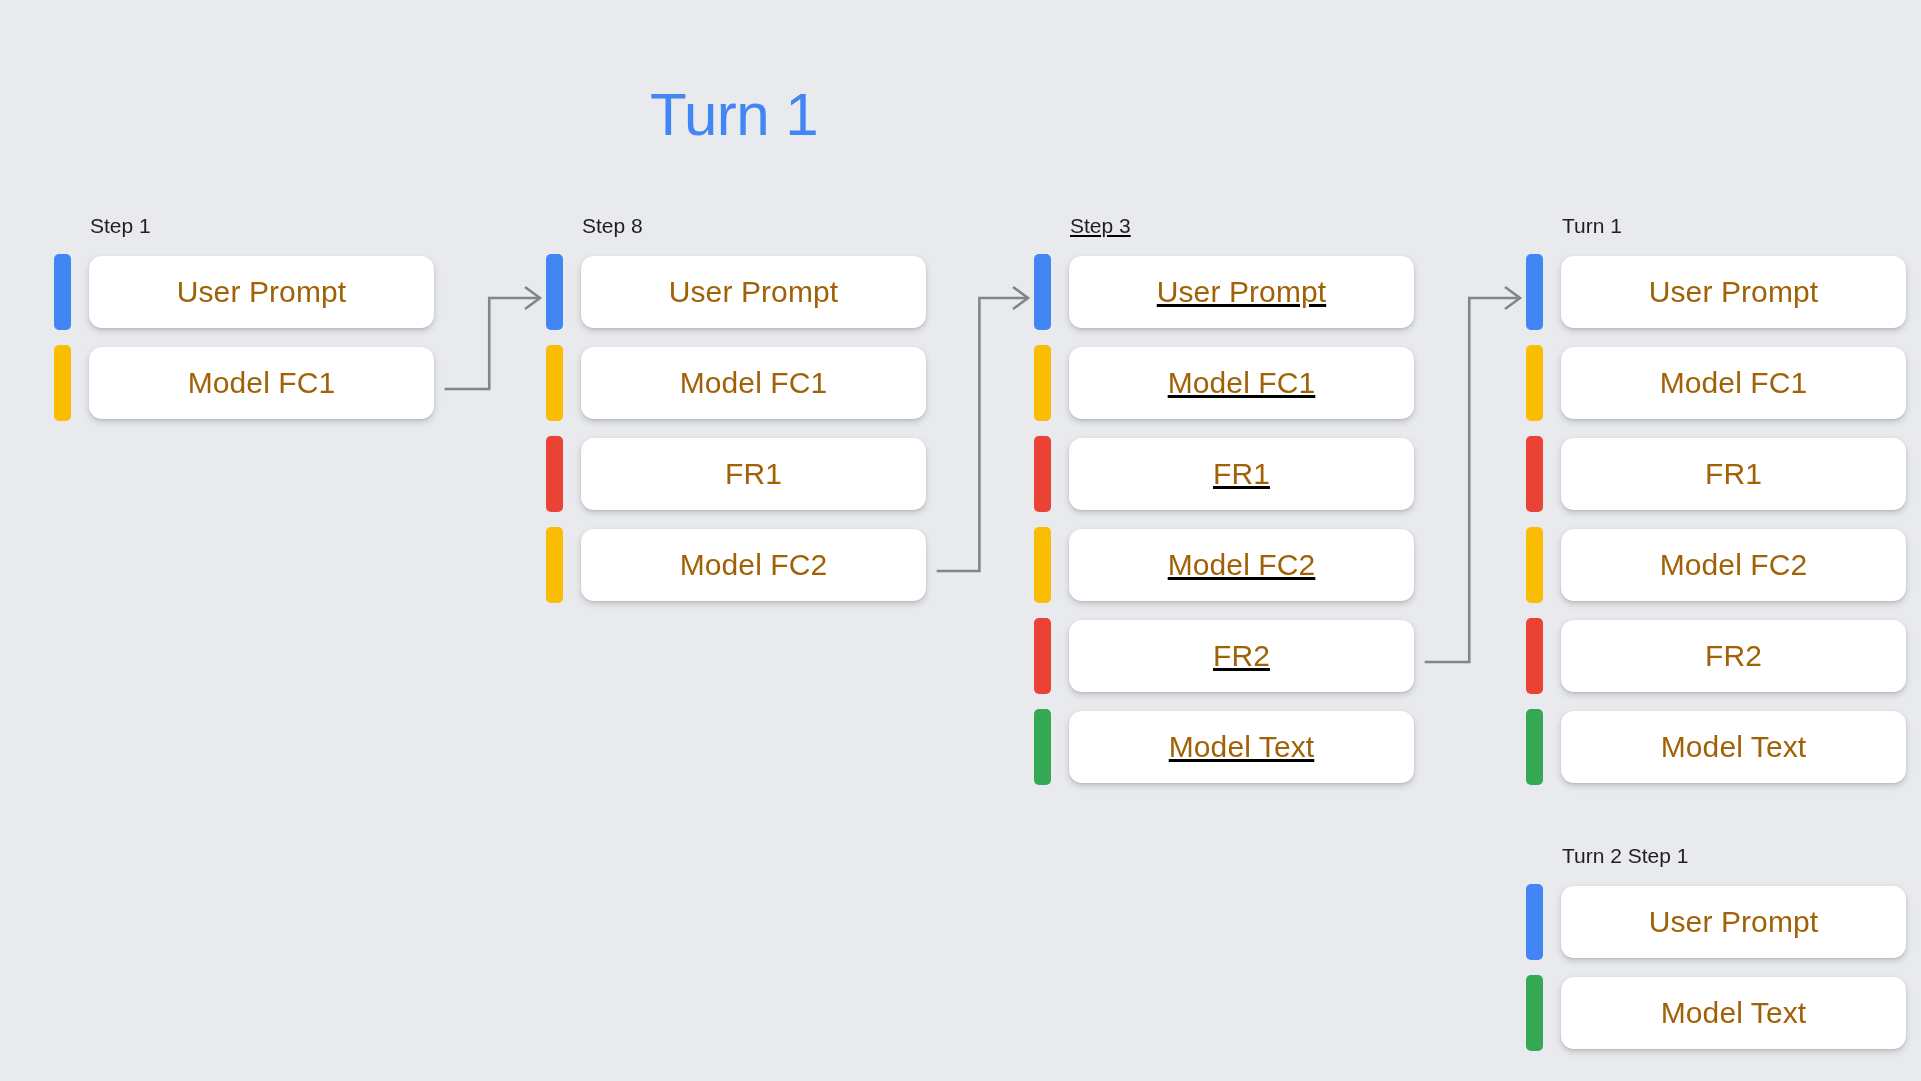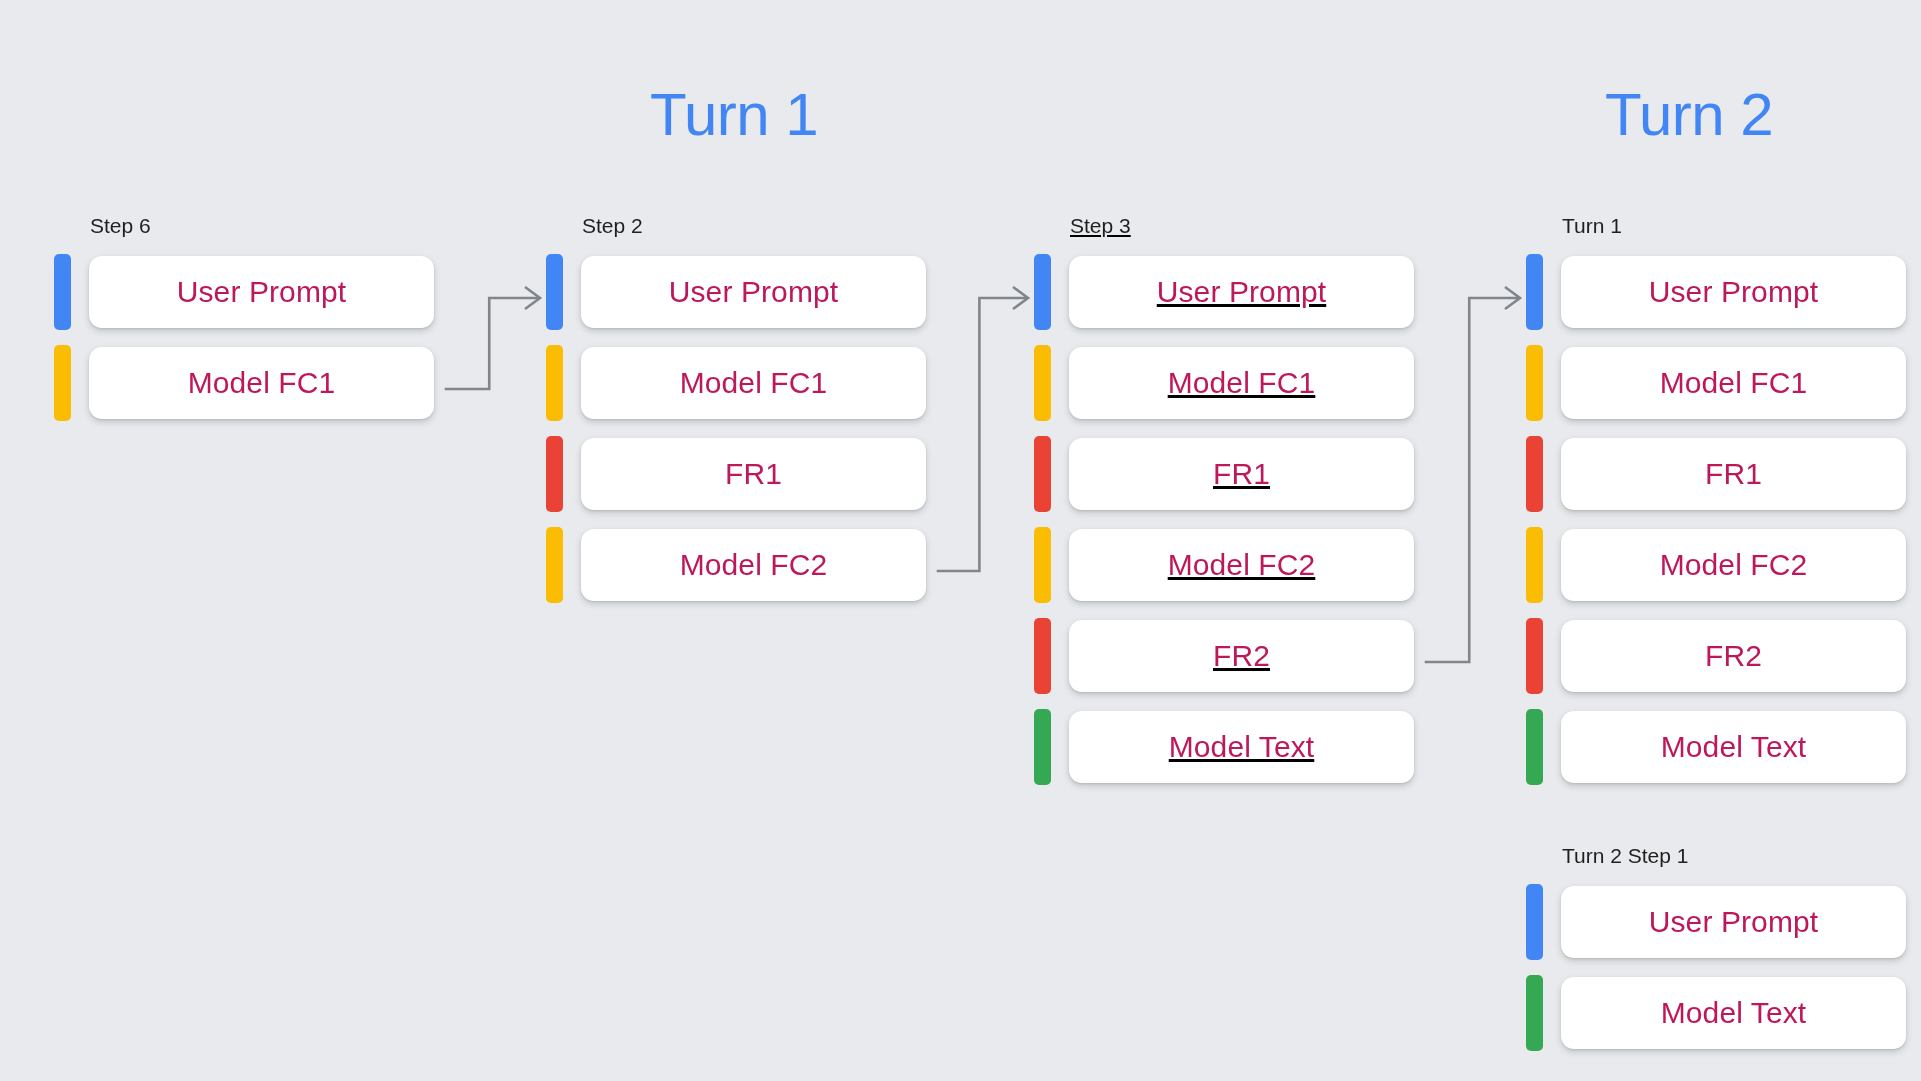--- a/index.html
+++ b/index.html
@@ -75,55 +75,54 @@
     box-shadow: 0 3px 6px rgba(60,64,67,0.22), 0 1px 2px rgba(60,64,67,0.12);
     display: flex;
     align-items: center;
     justify-content: center;
     flex: 0 0 auto;
   }
 
   .card-label {
     font-size: 30px;
     font-weight: 400;
-    color: #be185d;
+    color: #a16207;
     letter-spacing: 0.1px;
     white-space: nowrap;
   }
 
   
   .connector {
     position: absolute;
     overflow: visible;
     pointer-events: none;
   }
 </style>
 </head>
 <body>
 
 <div id="canvas">
     <div class="turn-heading" id="turn-heading-1" style="left: 650px; top: 48px;">Turn 1</div>
-    <div class="turn-heading" id="turn-heading-2" style="left: 1605px; top: 48px;">Turn 2</div>
     <div class="column" id="column-0" style="left: 40px; top: 182px;">
-      <div class="column-label">Step 6</div>
+      <div class="column-label">Step 1</div>
       <div class="row">
         <div class="color-bar" style="background: rgb(66, 133, 244); margin-left: 14px;"></div>
         <div class="card">
           <span class="card-label">User Prompt</span>
         </div>
       </div>
       <div class="row">
         <div class="color-bar" style="background: rgb(251, 188, 4); margin-left: 14px;"></div>
         <div class="card">
           <span class="card-label">Model FC1</span>
         </div>
       </div>
     </div>
     <div class="column" id="column-1" style="left: 532px; top: 182px;">
-      <div class="column-label">Step 2</div>
+      <div class="column-label">Step 8</div>
       <div class="row">
         <div class="color-bar" style="background: rgb(66, 133, 244); margin-left: 14px;"></div>
         <div class="card">
           <span class="card-label">User Prompt</span>
         </div>
       </div>
       <div class="row">
         <div class="color-bar" style="background: rgb(251, 188, 4); margin-left: 14px;"></div>
         <div class="card">
           <span class="card-label">Model FC1</span>

